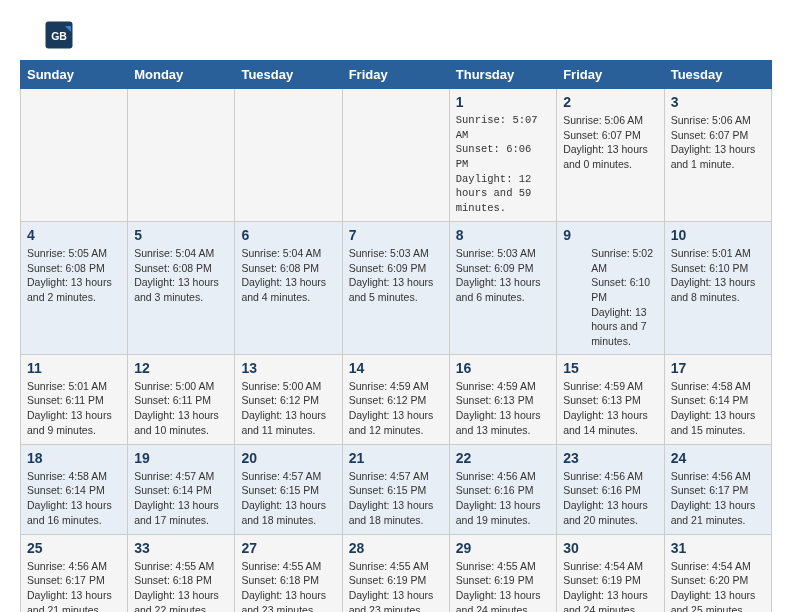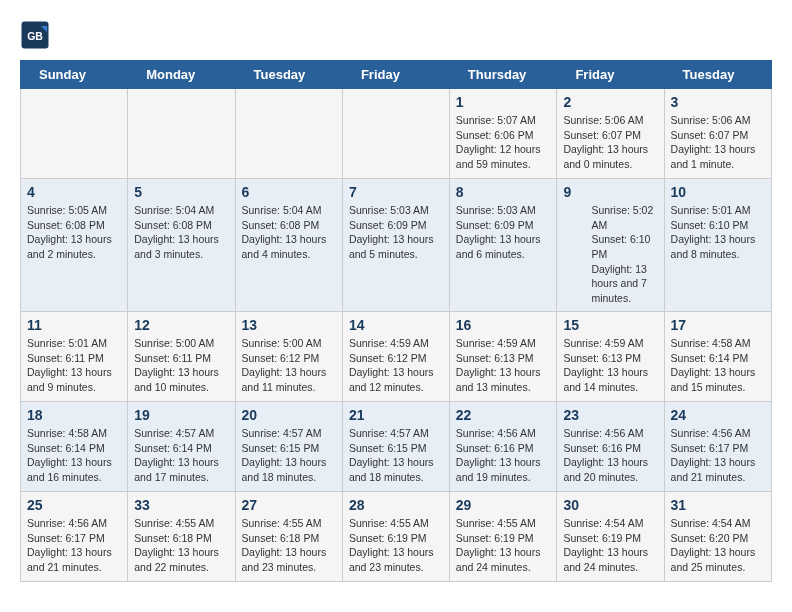--- a/index.html
+++ b/index.html
@@ -11,20 +11,21 @@
       padding: 20px;
     }
     .header {
       display: flex;
       justify-content: space-between;
       align-items: flex-start;
       margin-bottom: 10px;
     }
     .logo {
       display: flex;
+      margin-left: 24px;
     }
     .logo-text {
       font-size: 18px;
       font-weight: bold;
       color: #1a3a5c;
       line-height: 1.2;
     }
     .logo-text span {
       color: #3a7fd5;
     }
@@ -47,21 +48,21 @@
     }
     table {
       width: 100%;
       border-collapse: collapse;
       font-size: 11px;
     }
     thead tr th {
       background-color: #2a6099;
       color: #fff;
       text-align: left;
-      padding: 6px 18px;
+      padding: 6px 6px;
       font-size: 13px;
       font-weight: bold;
       border: 1px solid #2a6099;
     }
     tbody tr {
       height: 90px;
       vertical-align: top;
     }
     tbody tr:nth-child(odd) {
       background-color: #f5f5f5;
@@ -124,21 +125,21 @@
       </tr>
   </thead>
   <tbody id="calendar-body">
   <tr>
         <td class="empty"></td>
         <td class="empty"></td>
         <td class="empty"></td>
         <td class="empty"></td>
         <td>
           <div class="day-number">1</div>
-          <div class="day-info" style="white-space: pre-line;">Sunrise: 5:07 AM
+          <div class="day-info" style="white-space: pre-line; font-family: Liberation Mono, monospace;">Sunrise: 5:07 AM
 Sunset: 6:06 PM
 Daylight: 12 hours and 59 minutes.</div>
         </td>
         <td>
           <div class="day-number">2</div>
           <div class="day-info" style="white-space: pre-line;">Sunrise: 5:06 AM
 Sunset: 6:07 PM
 Daylight: 13 hours and 0 minutes.</div>
         </td>
         <td>

